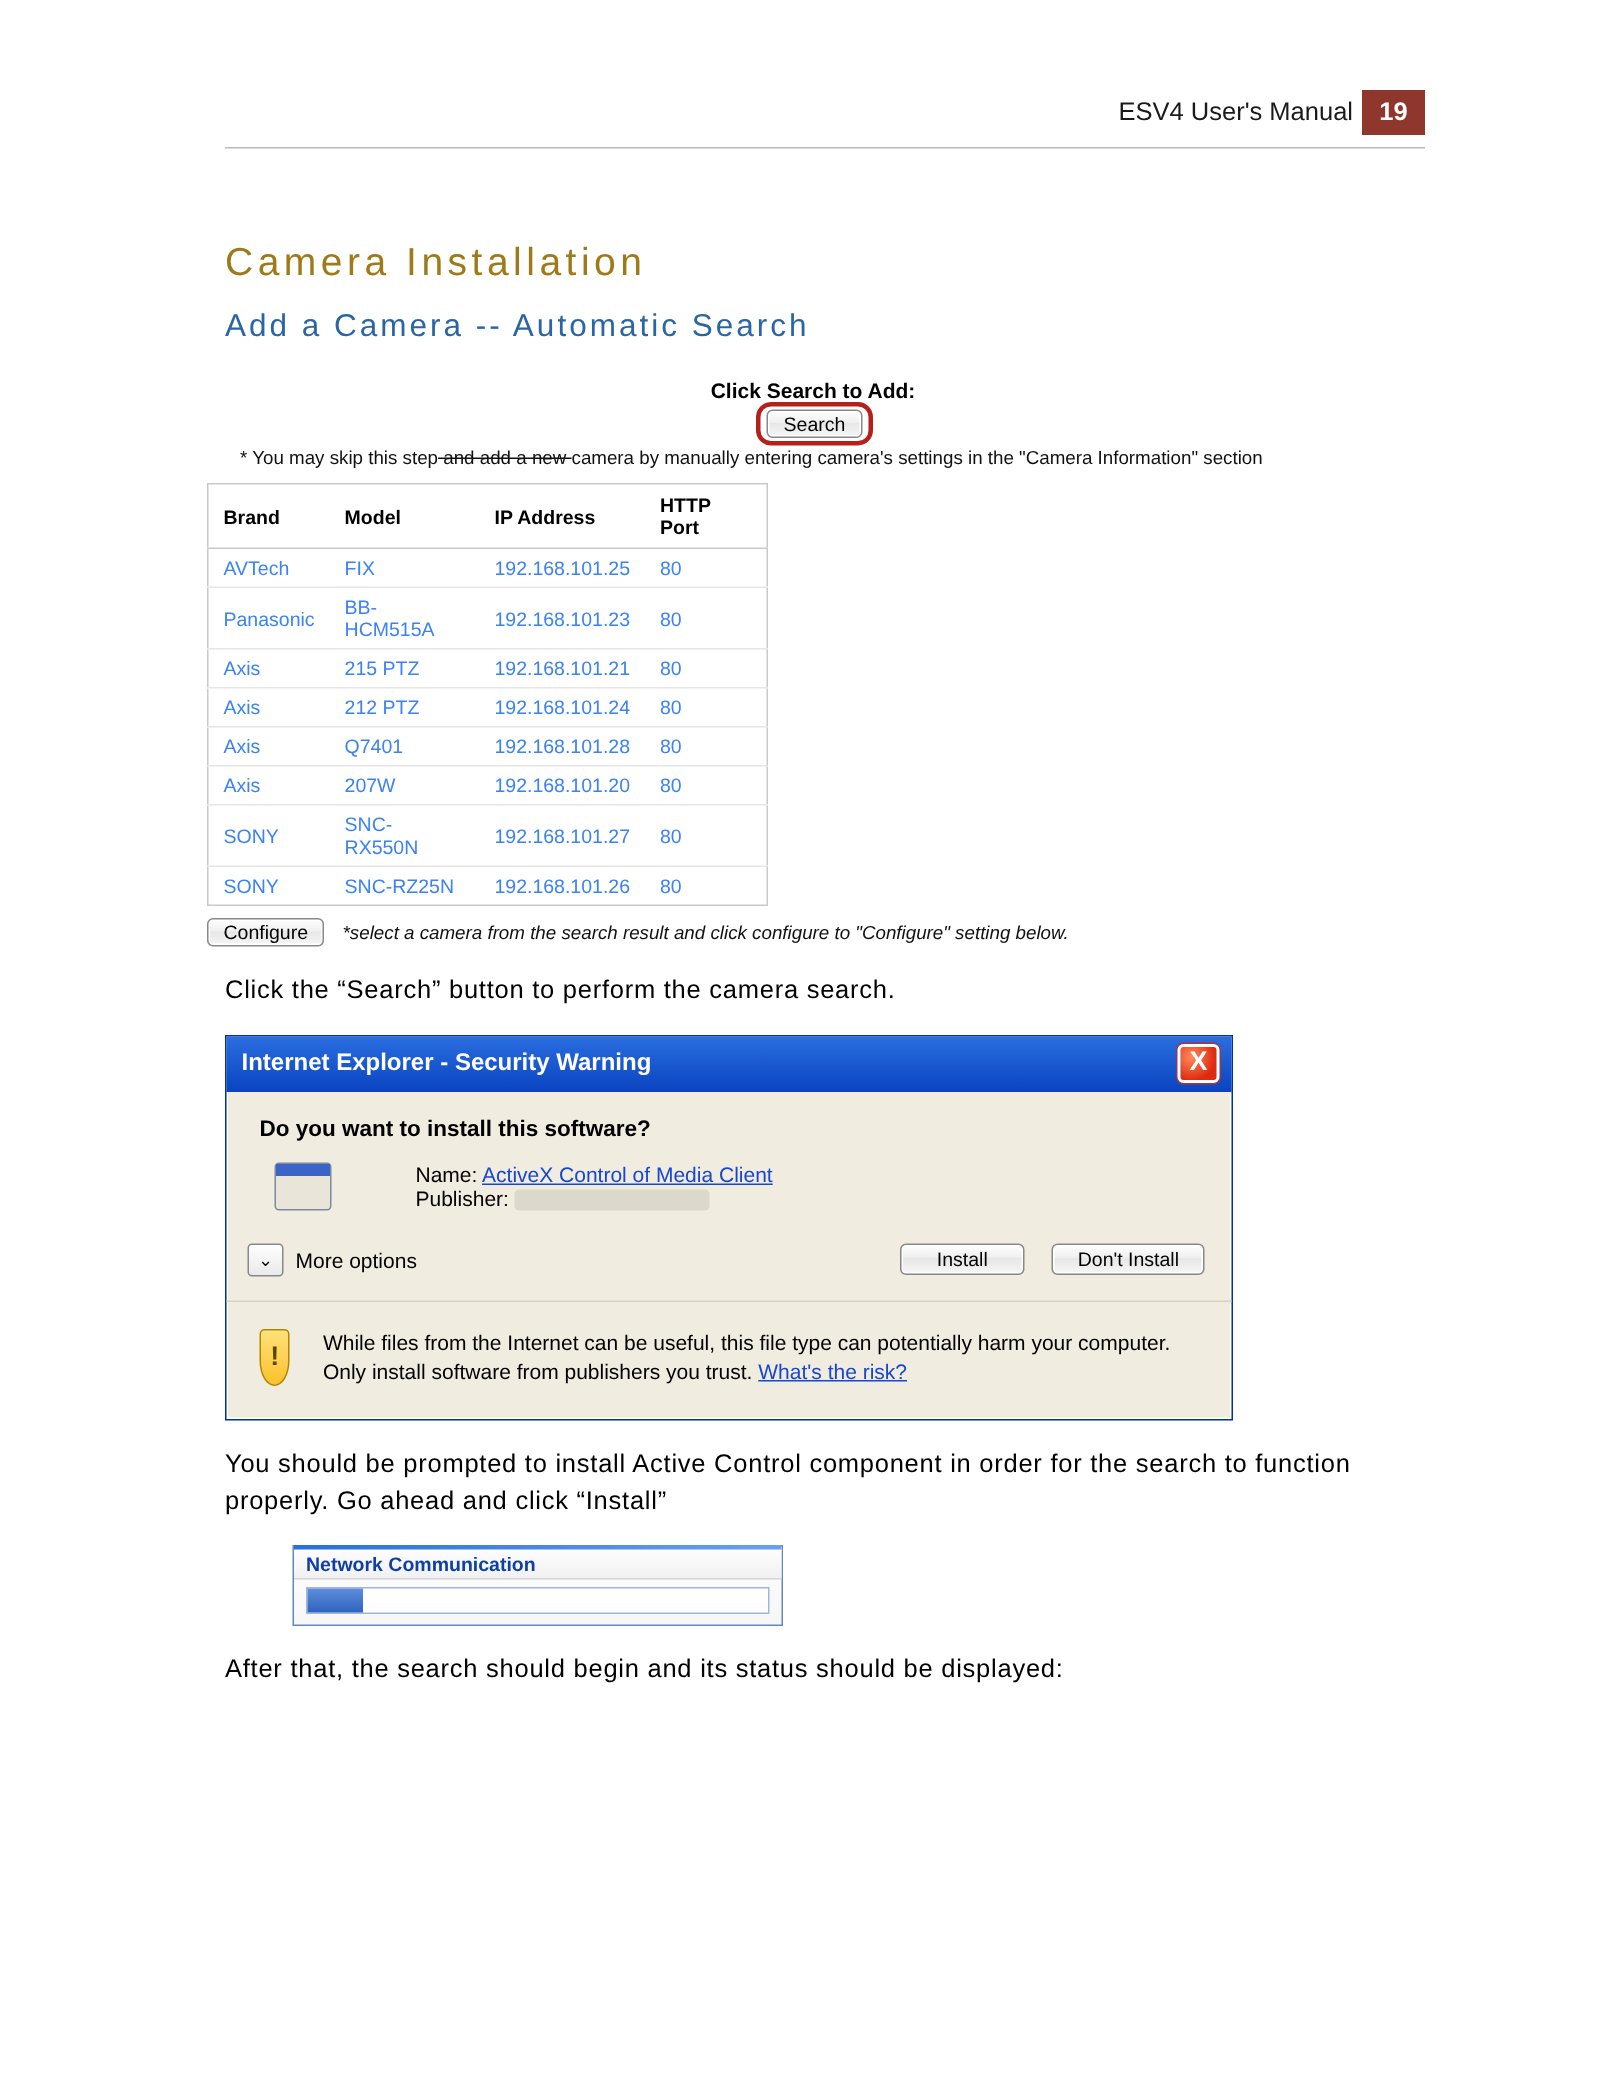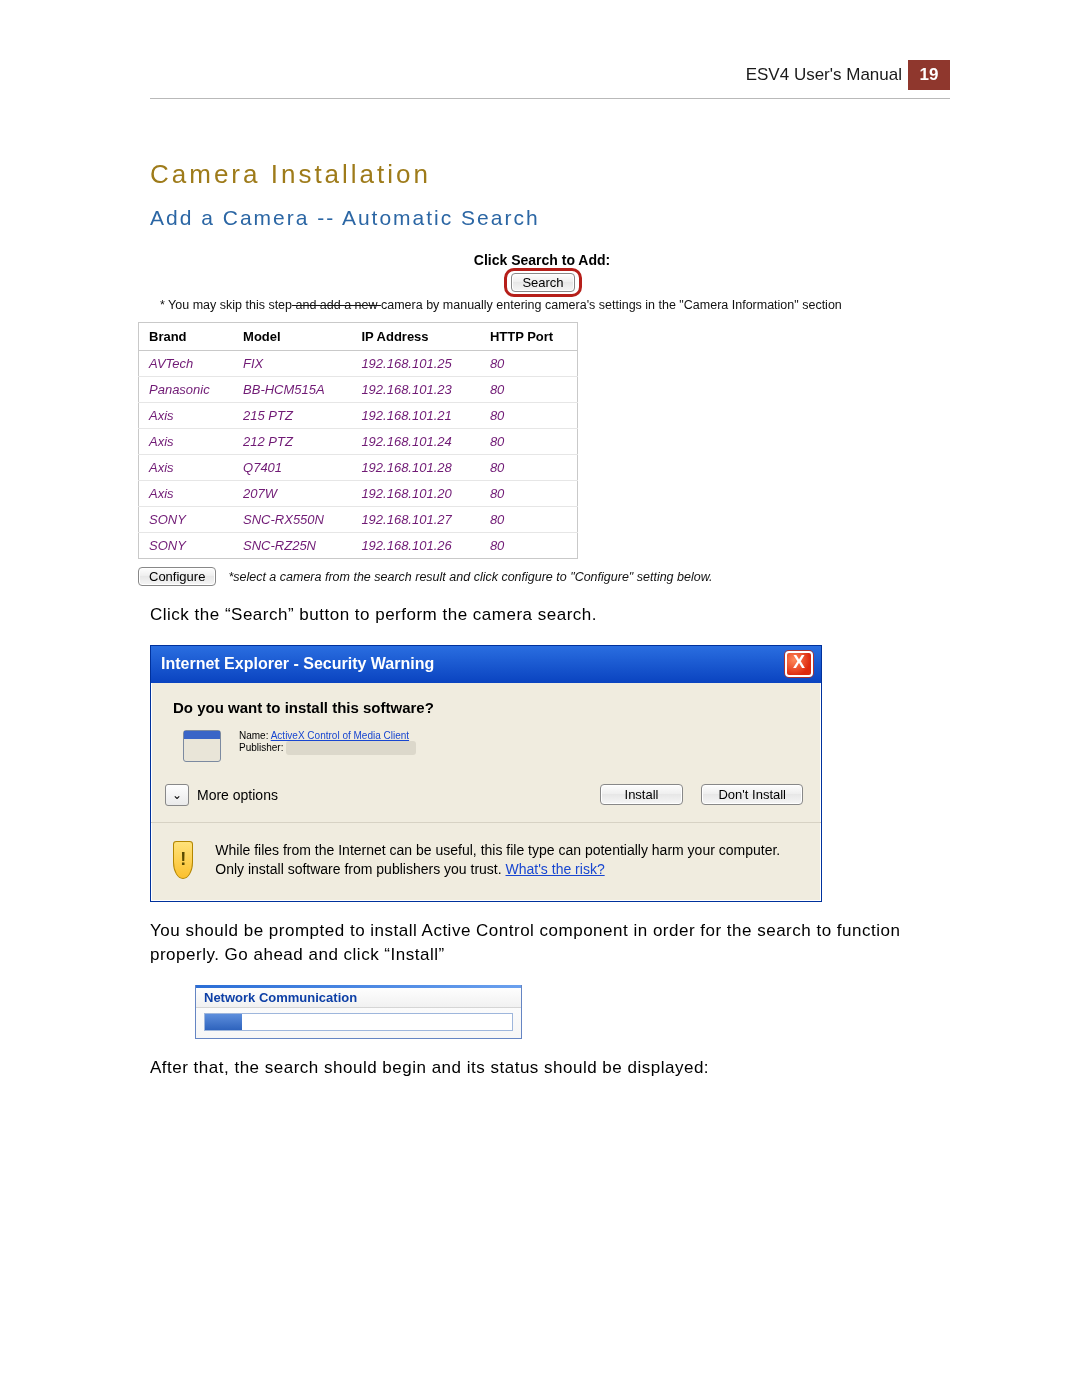--- a/index.html
+++ b/index.html
@@ -92,40 +92,39 @@
   }
   .skip-note {
     font-size: 12.5px;
     color: #111;
     font-family: Tahoma, Arial, sans-serif;
     margin-top: 1px;
     margin-left: 22px;
   }
   table.cam-table {
     border-collapse: collapse;
-    width: 440px;
+    width: 374px;
     margin-top: 10px;
     border: 1px solid #c9c9c9;
     font-family: Tahoma, Verdana, sans-serif;
   }
   table.cam-table th {
     text-align: left;
     font-size: 13px;
     font-weight: bold;
     padding: 6px 10px;
     border-bottom: 1px solid #c9c9c9;
     background: #fff;
     color: #000;
   }
   table.cam-table td {
     font-size: 13px;
     padding: 5px 10px;
-    color: #701a75;
+    color: #3b82f6;
     border-top: 1px solid #e6e6e6;
-    font-style: italic;
   }
   .cfg-row {
     display: flex;
     align-items: center;
     gap: 12px;
     margin-top: 8px;
     font-family: Tahoma, Arial, sans-serif;
   }
   .cfg-note {
     font-size: 12.5px;
@@ -192,21 +191,21 @@
     border-radius: 3px;
     position: relative;
   }
   .ie-icon-app:before {
     content: "";
     position: absolute;
     top: 0; left: 0; right: 0;
     height: 8px;
     background: #3a65c7;
   }
-  .ie-kv { font-size: 10px; }
+  .ie-kv { font-size: 14px; margin-left: 38px; }
   .ie-kv a { color: #1846d0; text-decoration: underline; }
   .ie-pub-blur {
     display: inline-block;
     width: 130px;
     height: 14px;
     background: #dcd8cb;
     border-radius: 3px;
     filter: blur(0.5px);
     vertical-align: middle;
   }

